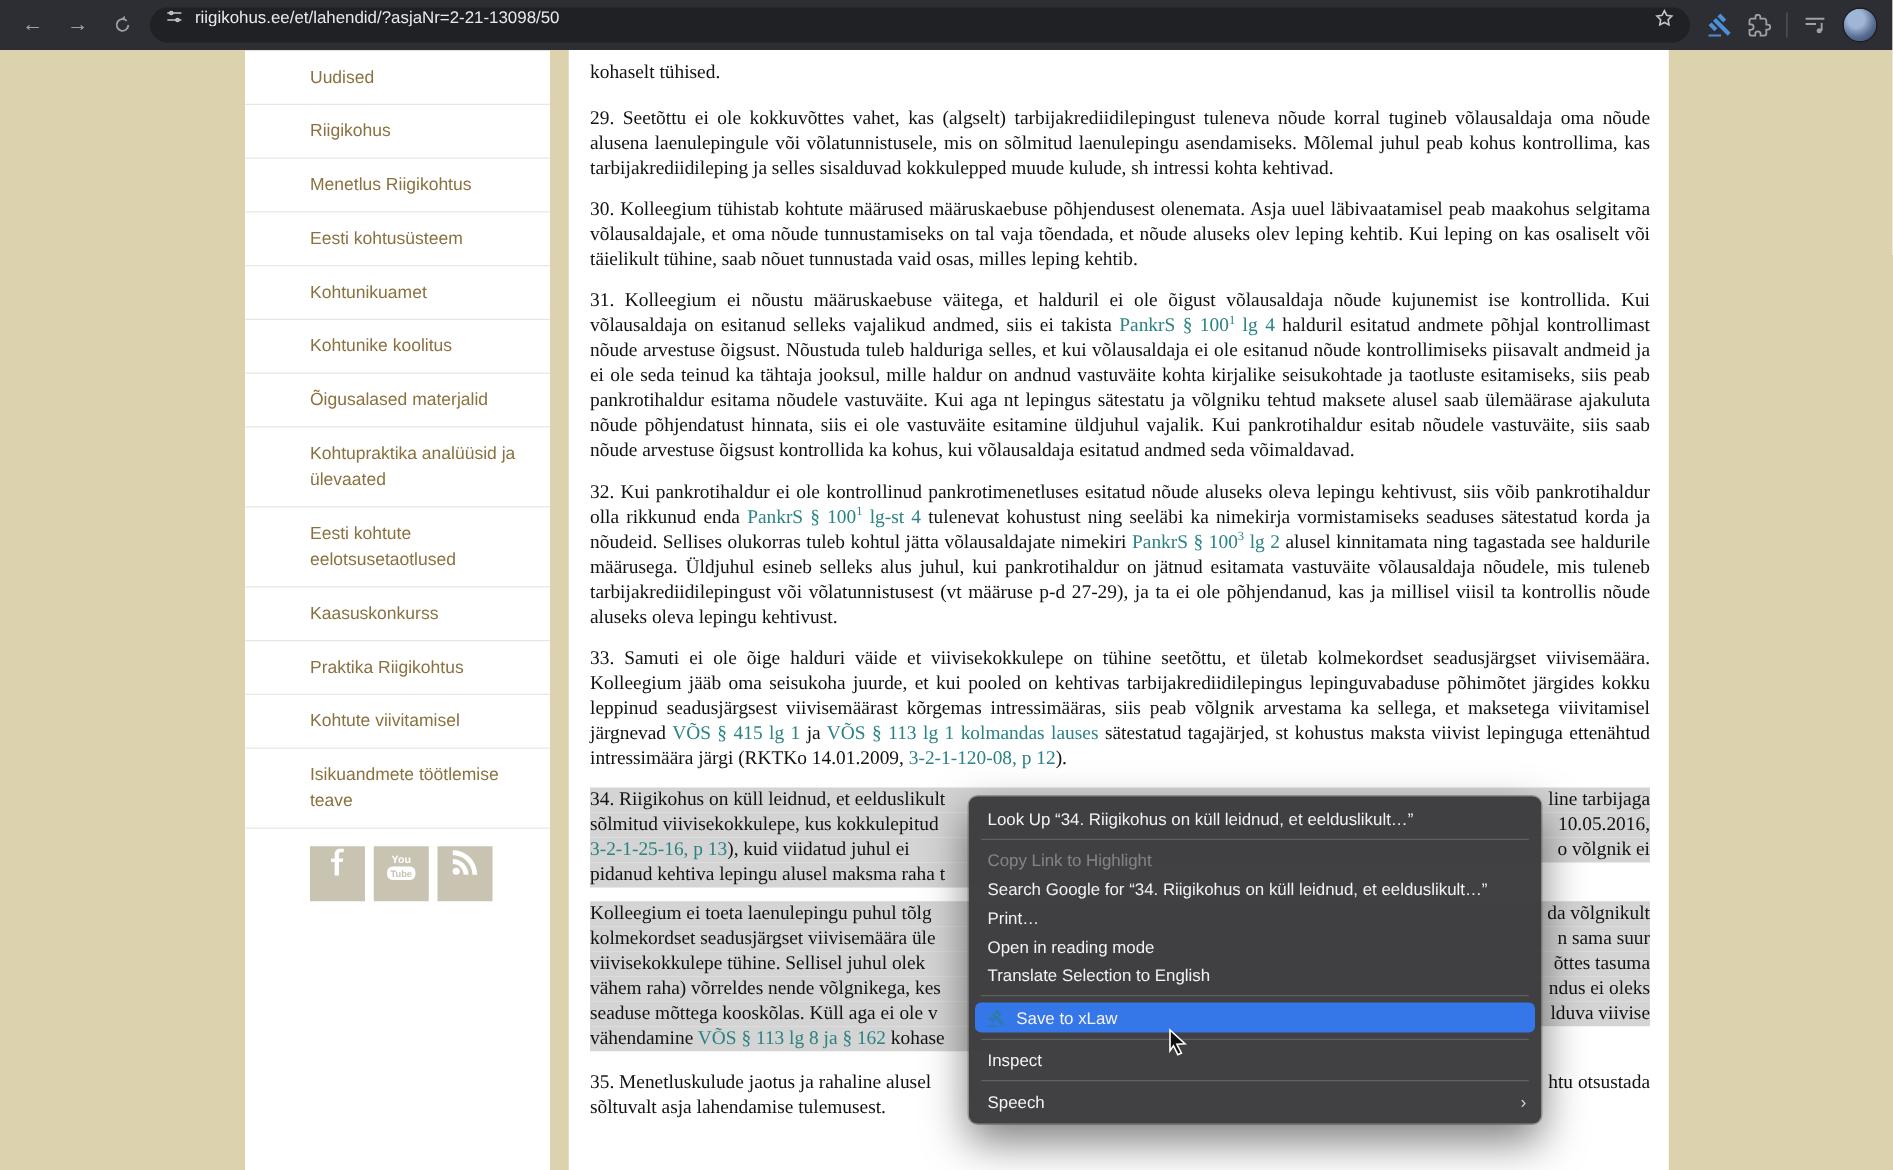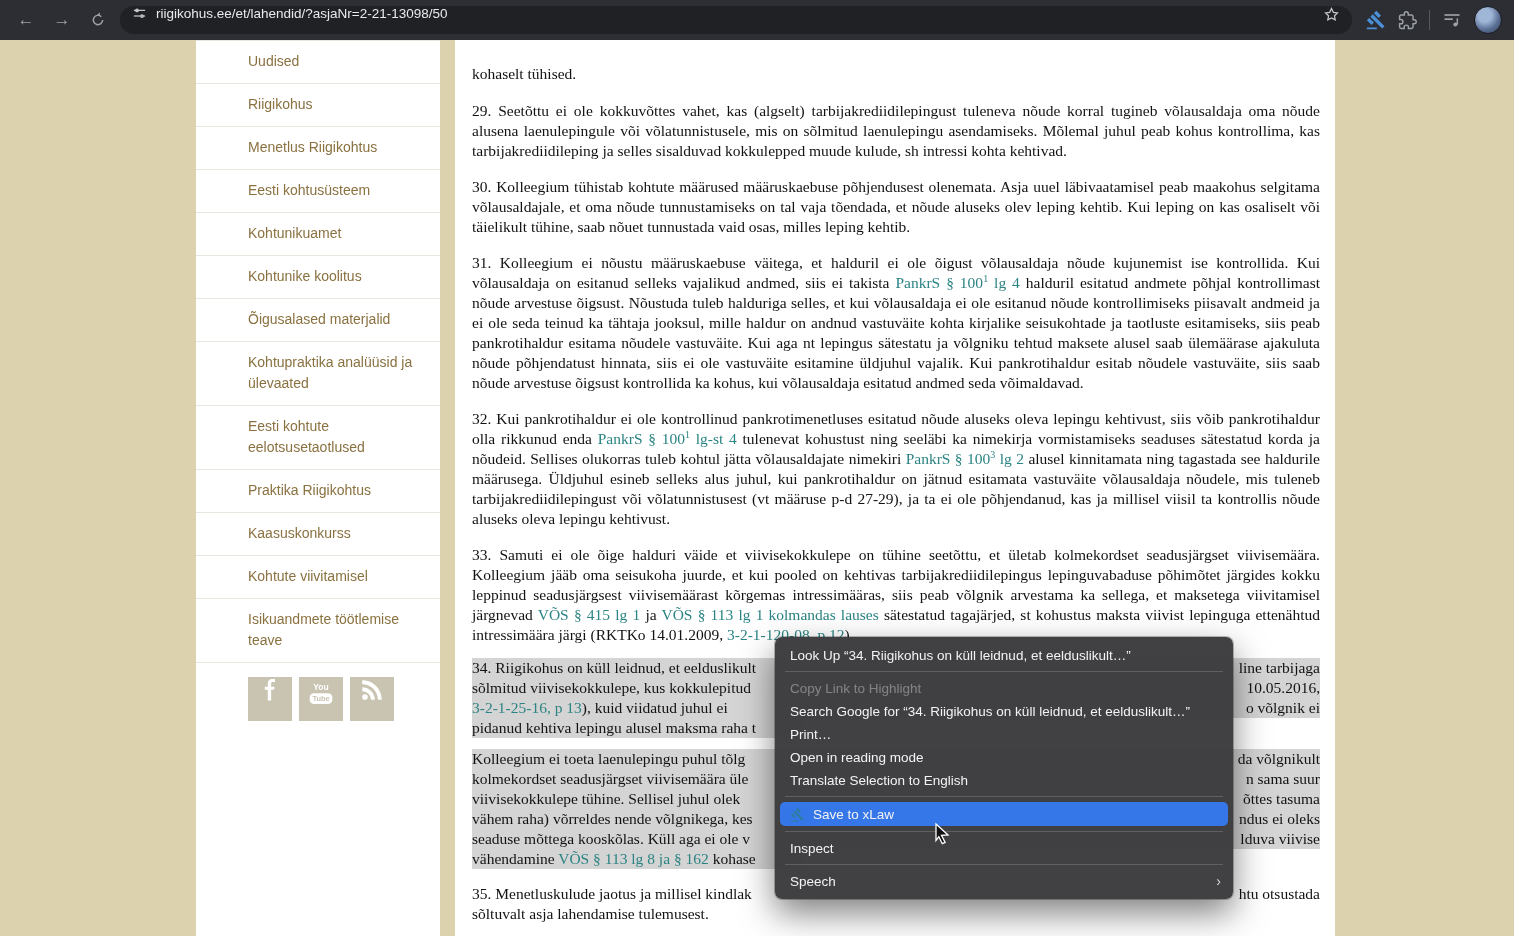--- a/index.html
+++ b/index.html
@@ -15,21 +15,21 @@
   .avatar{width:26px;height:26px;border-radius:50%;background:radial-gradient(circle at 38% 32%,#9fb6d6 0 28%,#5a6f94 60%,#2e3c57 100%);border:1px solid #1c1d20}
 
   
   .sidebar{position:absolute;left:196px;top:40px;width:244px;height:896px;background:#fff}
   .side-nav{border-top:1px solid #e9e7e0}
   .side-item{padding:10px 14px 11px 52px;border-bottom:1px solid #e9e7e0;color:#8a7140;font-family:Liberation Sans, sans-serif;font-size:14px;line-height:21px;cursor:pointer}
   .social{margin:14px 0 0 52px;display:flex;gap:7px}
   .soc{width:44px;height:44px;background:#c9c3b1;display:flex;justify-content:center}
 
   .main{position:absolute;left:455px;top:40px;width:880px;height:896px;background:#fff;box-sizing:border-box;padding:8px 15px 0 17px;font-family:"Liberation Serif","DejaVu Serif",serif;font-size:15.5px;line-height:20px;color:#121212}
-  .main p{margin:16px 0 13px;text-align:justify}
+  .main p{margin:0 0 13px;text-align:justify}
   .main p.intro{margin-bottom:17px;text-align:left}
   .b{font-weight:normal}
   .lnk{color:#2b8383;cursor:pointer}
   sup{font-size:10px;line-height:0}
 
   .plines{margin:0 0 11px}
   .pline{display:flex;justify-content:space-between;height:20px;white-space:nowrap}
   .pline.hl-full{background:#d4d4d4}
   .pl-left{flex:0 1 auto;overflow:hidden}
   .pl-left.hl-part{background:#d4d4d4;padding-right:46px}
@@ -97,22 +97,22 @@
   <div class="side-nav">
       <div class="side-item">Uudised</div>
       <div class="side-item">Riigikohus</div>
       <div class="side-item">Menetlus Riigikohtus</div>
       <div class="side-item">Eesti kohtusüsteem</div>
       <div class="side-item">Kohtunikuamet</div>
       <div class="side-item">Kohtunike koolitus</div>
       <div class="side-item">Õigusalased materjalid</div>
       <div class="side-item">Kohtupraktika analüüsid ja ülevaated</div>
       <div class="side-item">Eesti kohtute eelotsusetaotlused</div>
+      <div class="side-item">Kaasuskonkurss</div>
       <div class="side-item">Praktika Riigikohtus</div>
-      <div class="side-item">Kaasuskonkurss</div>
       <div class="side-item">Kohtute viivitamisel</div>
       <div class="side-item">Isikuandmete töötlemise teave</div>
     </div>
   <div class="social">
     <div class="soc">
       <svg width="26" height="26" viewBox="0 0 24 24">
           <path fill="#fff" d="M14.5 4h3V1h-3c-2.8 0-4.5 1.9-4.5 4.6V9H7v3h3v11h3.5V12h3l.5-3h-3.5V6c0-1.2.6-2 1-2z" transform="scale(.9) translate(1 1)"></path>
         </svg>
     </div>
     <div class="soc">
@@ -181,21 +181,21 @@
         <div class="pline hl-full">
           <span class="pl-left"><span>seaduse mõttega kooskõlas. Küll aga ei ole v</span></span>
           <span class="pl-right">lduva viivise</span>
         </div>
         <div class="pline">
           <span class="pl-left hl-part"><span>vähendamine </span><span class="lnk">VÕS § 113 lg 8 ja § 162</span><span> kohase</span></span>
         </div>
       </div>
       <div class="plines gap-b">
         <div class="pline">
-          <span class="pl-left"><span class="b">35.</span><span> Menetluskulude jaotus ja millisel kindlak</span></span>
+          <span class="pl-left"><span class="b">35.</span><span> Menetluskulude jaotus ja rahaline alusel</span></span>
           <span class="pl-right">htu otsustada</span>
         </div>
         <div class="pline">
           <span class="pl-left"><span>sõltuvalt asja lahendamise tulemusest.</span></span>
         </div>
       </div>
     </div>
 </div>
 
 <div class="ctx" id="ctx">

